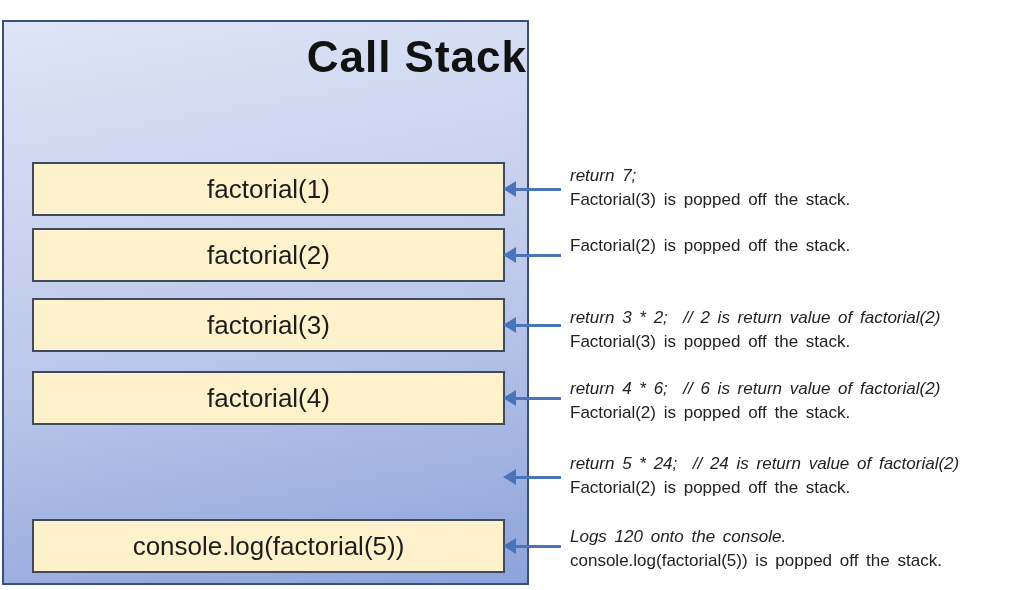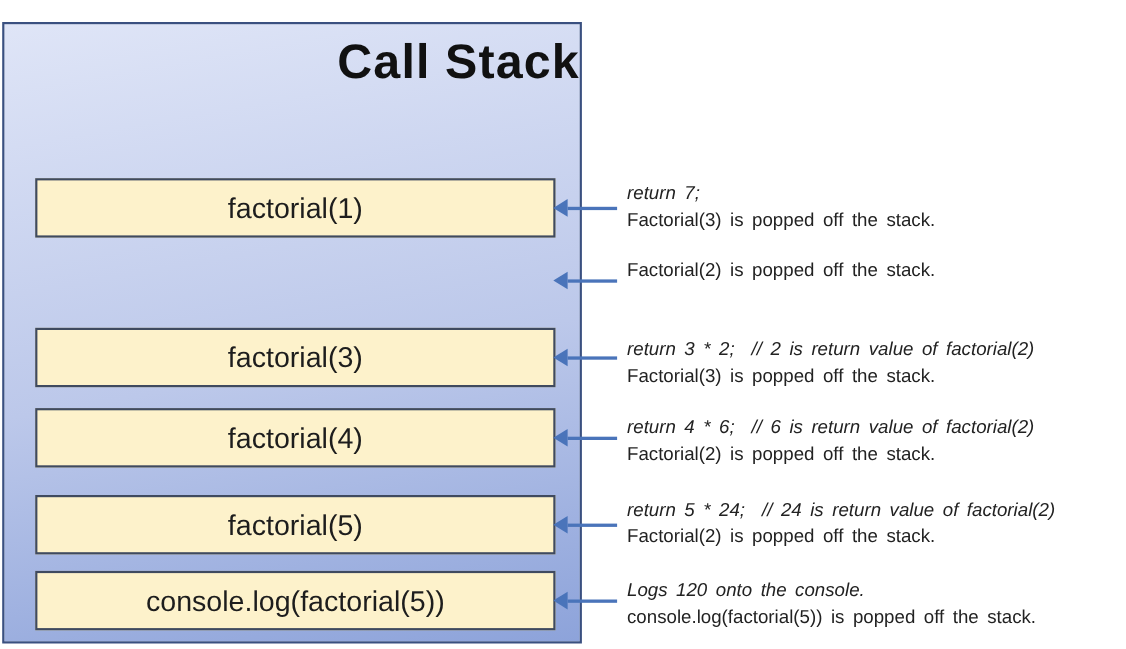--- a/index.html
+++ b/index.html
@@ -61,28 +61,28 @@
 </style>
 </head>
 <body>
 
 <div class="panel">
   <div class="panel-title">Call Stack</div>
 
   <div class="frame f0">
     <span>factorial(1)</span>
   </div>
+  <div class="frame f1">
+    <span>factorial(2)</span>
+  </div>
   <div class="frame f2">
     <span>factorial(3)</span>
   </div>
   <div class="frame f3">
     <span>factorial(4)</span>
-  </div>
-  <div class="frame f4">
-    <span>factorial(5)</span>
   </div>
   <div class="frame f5">
     <span>console.log(factorial(5))</span>
   </div>
 </div>
 
 <div class="arrow a0">
     <span class="head"></span>
     <span class="shaft"></span>
   </div>

